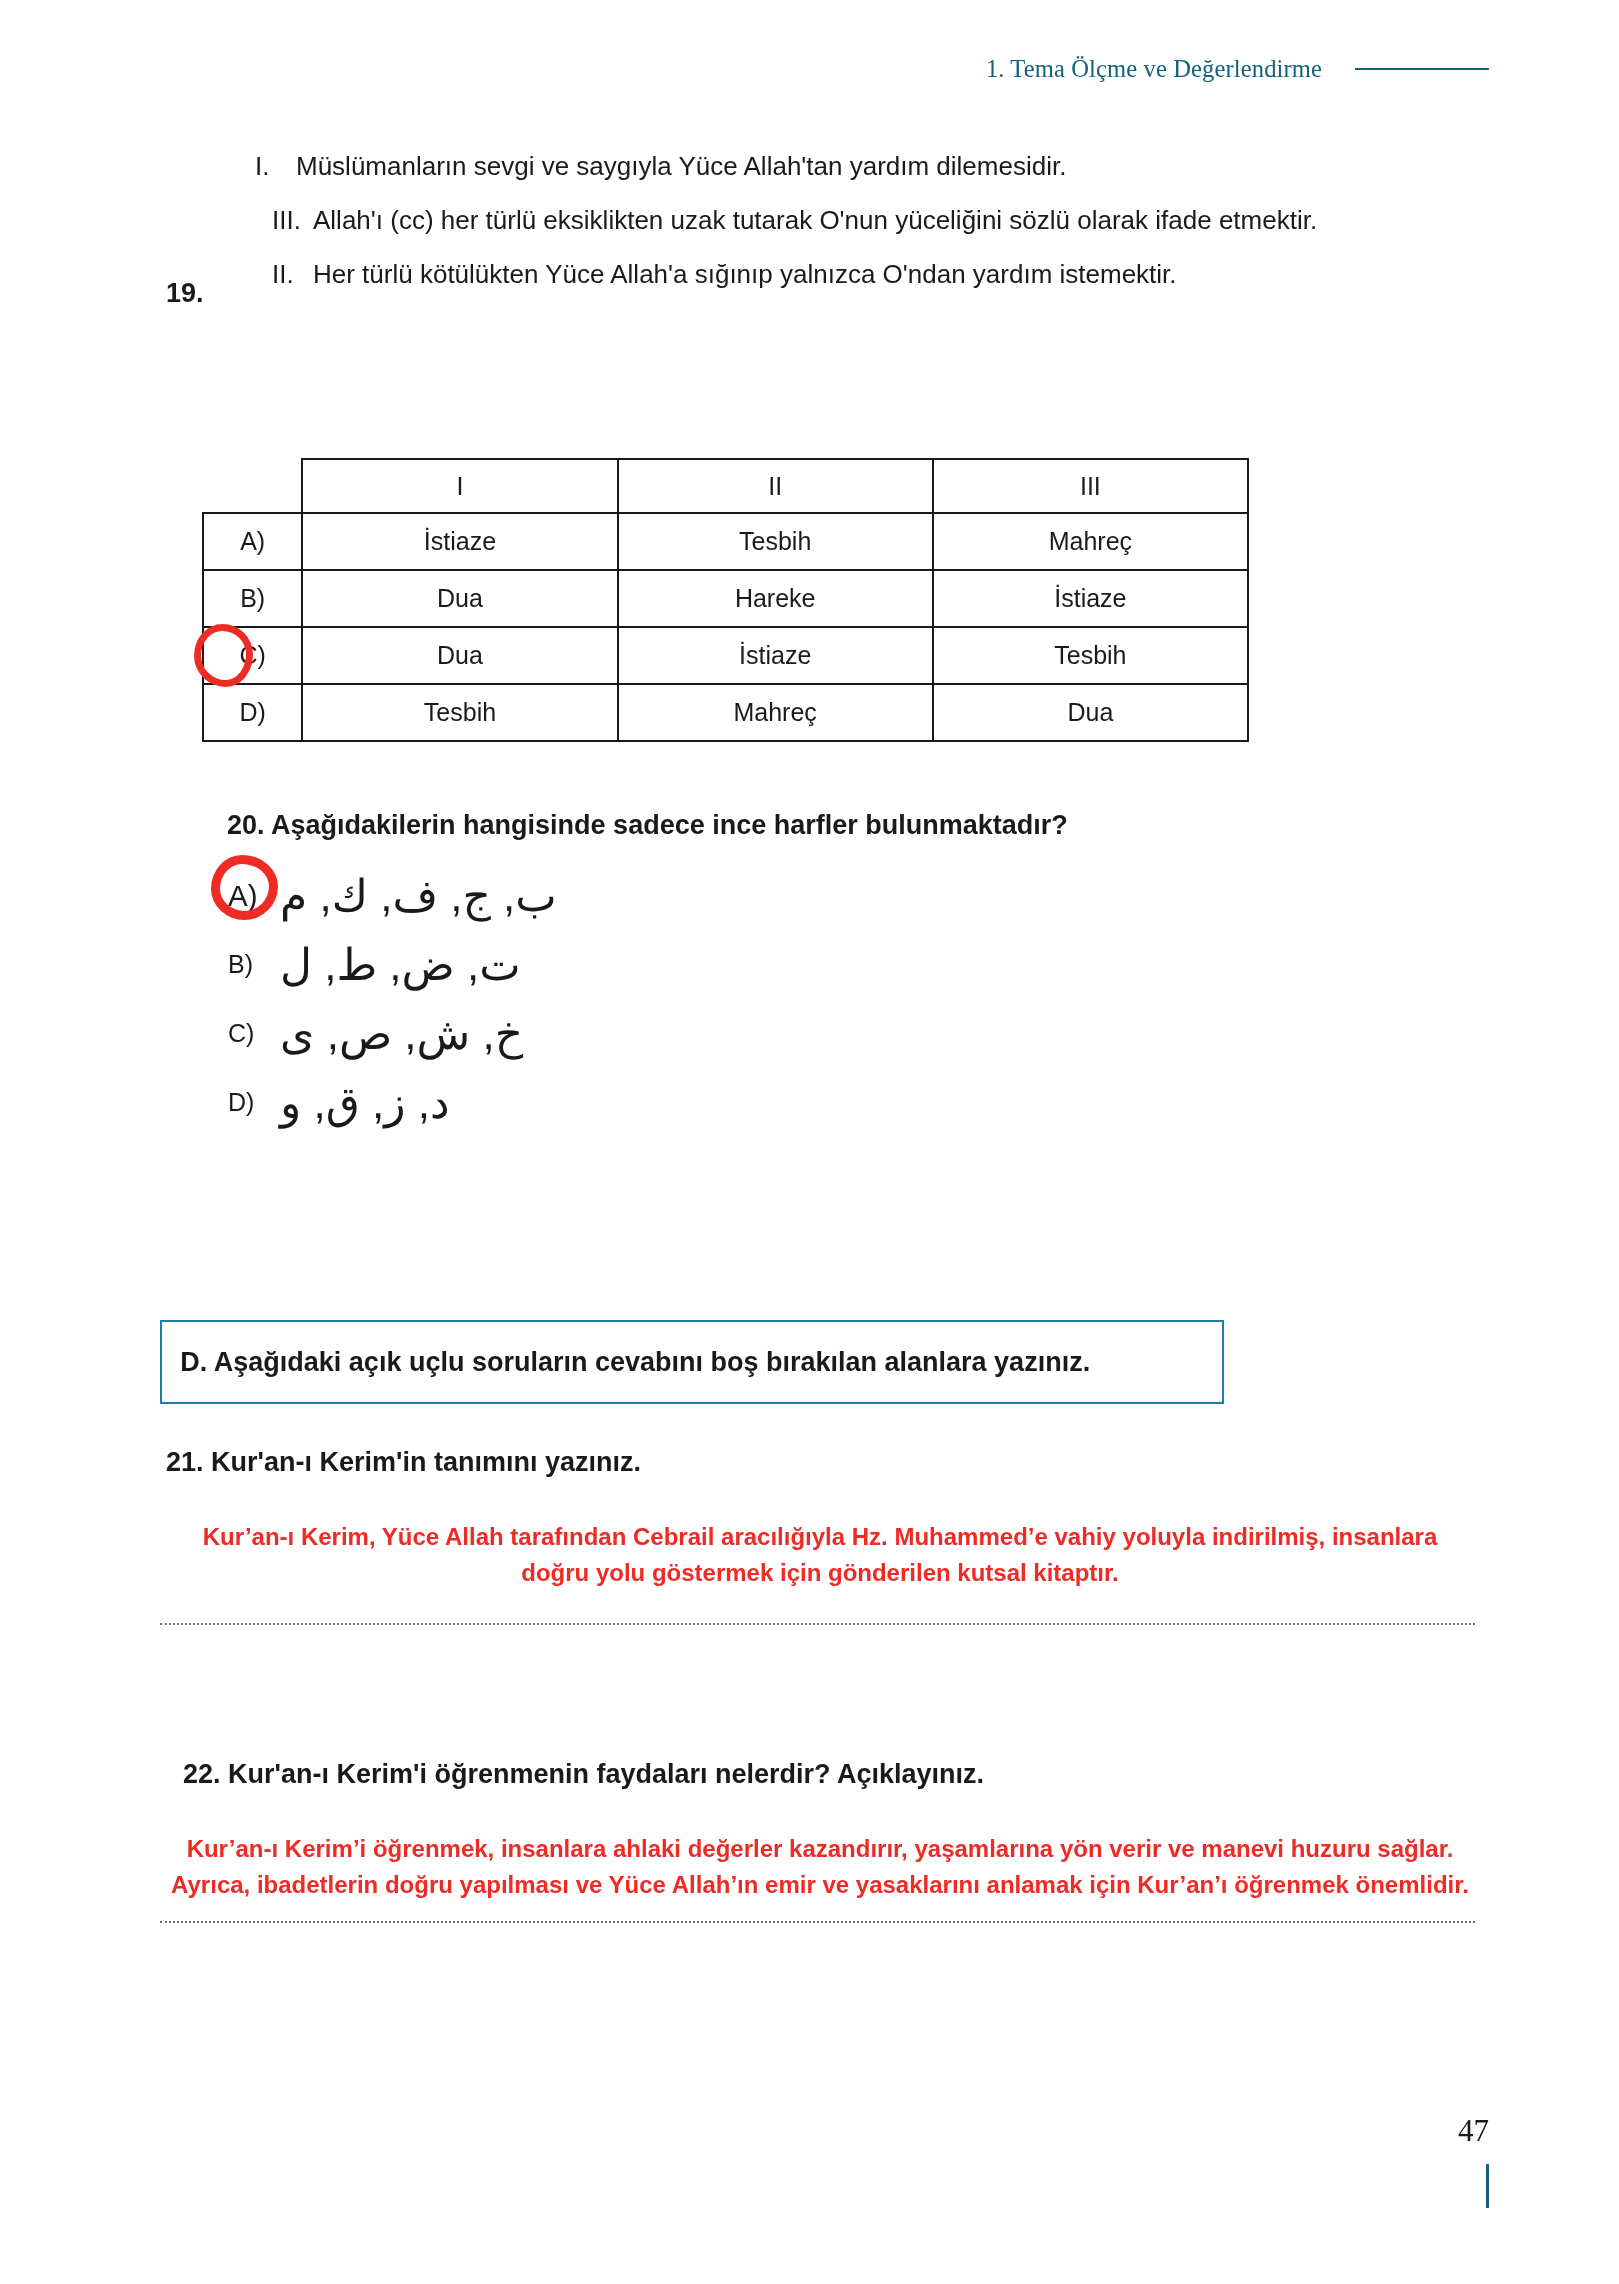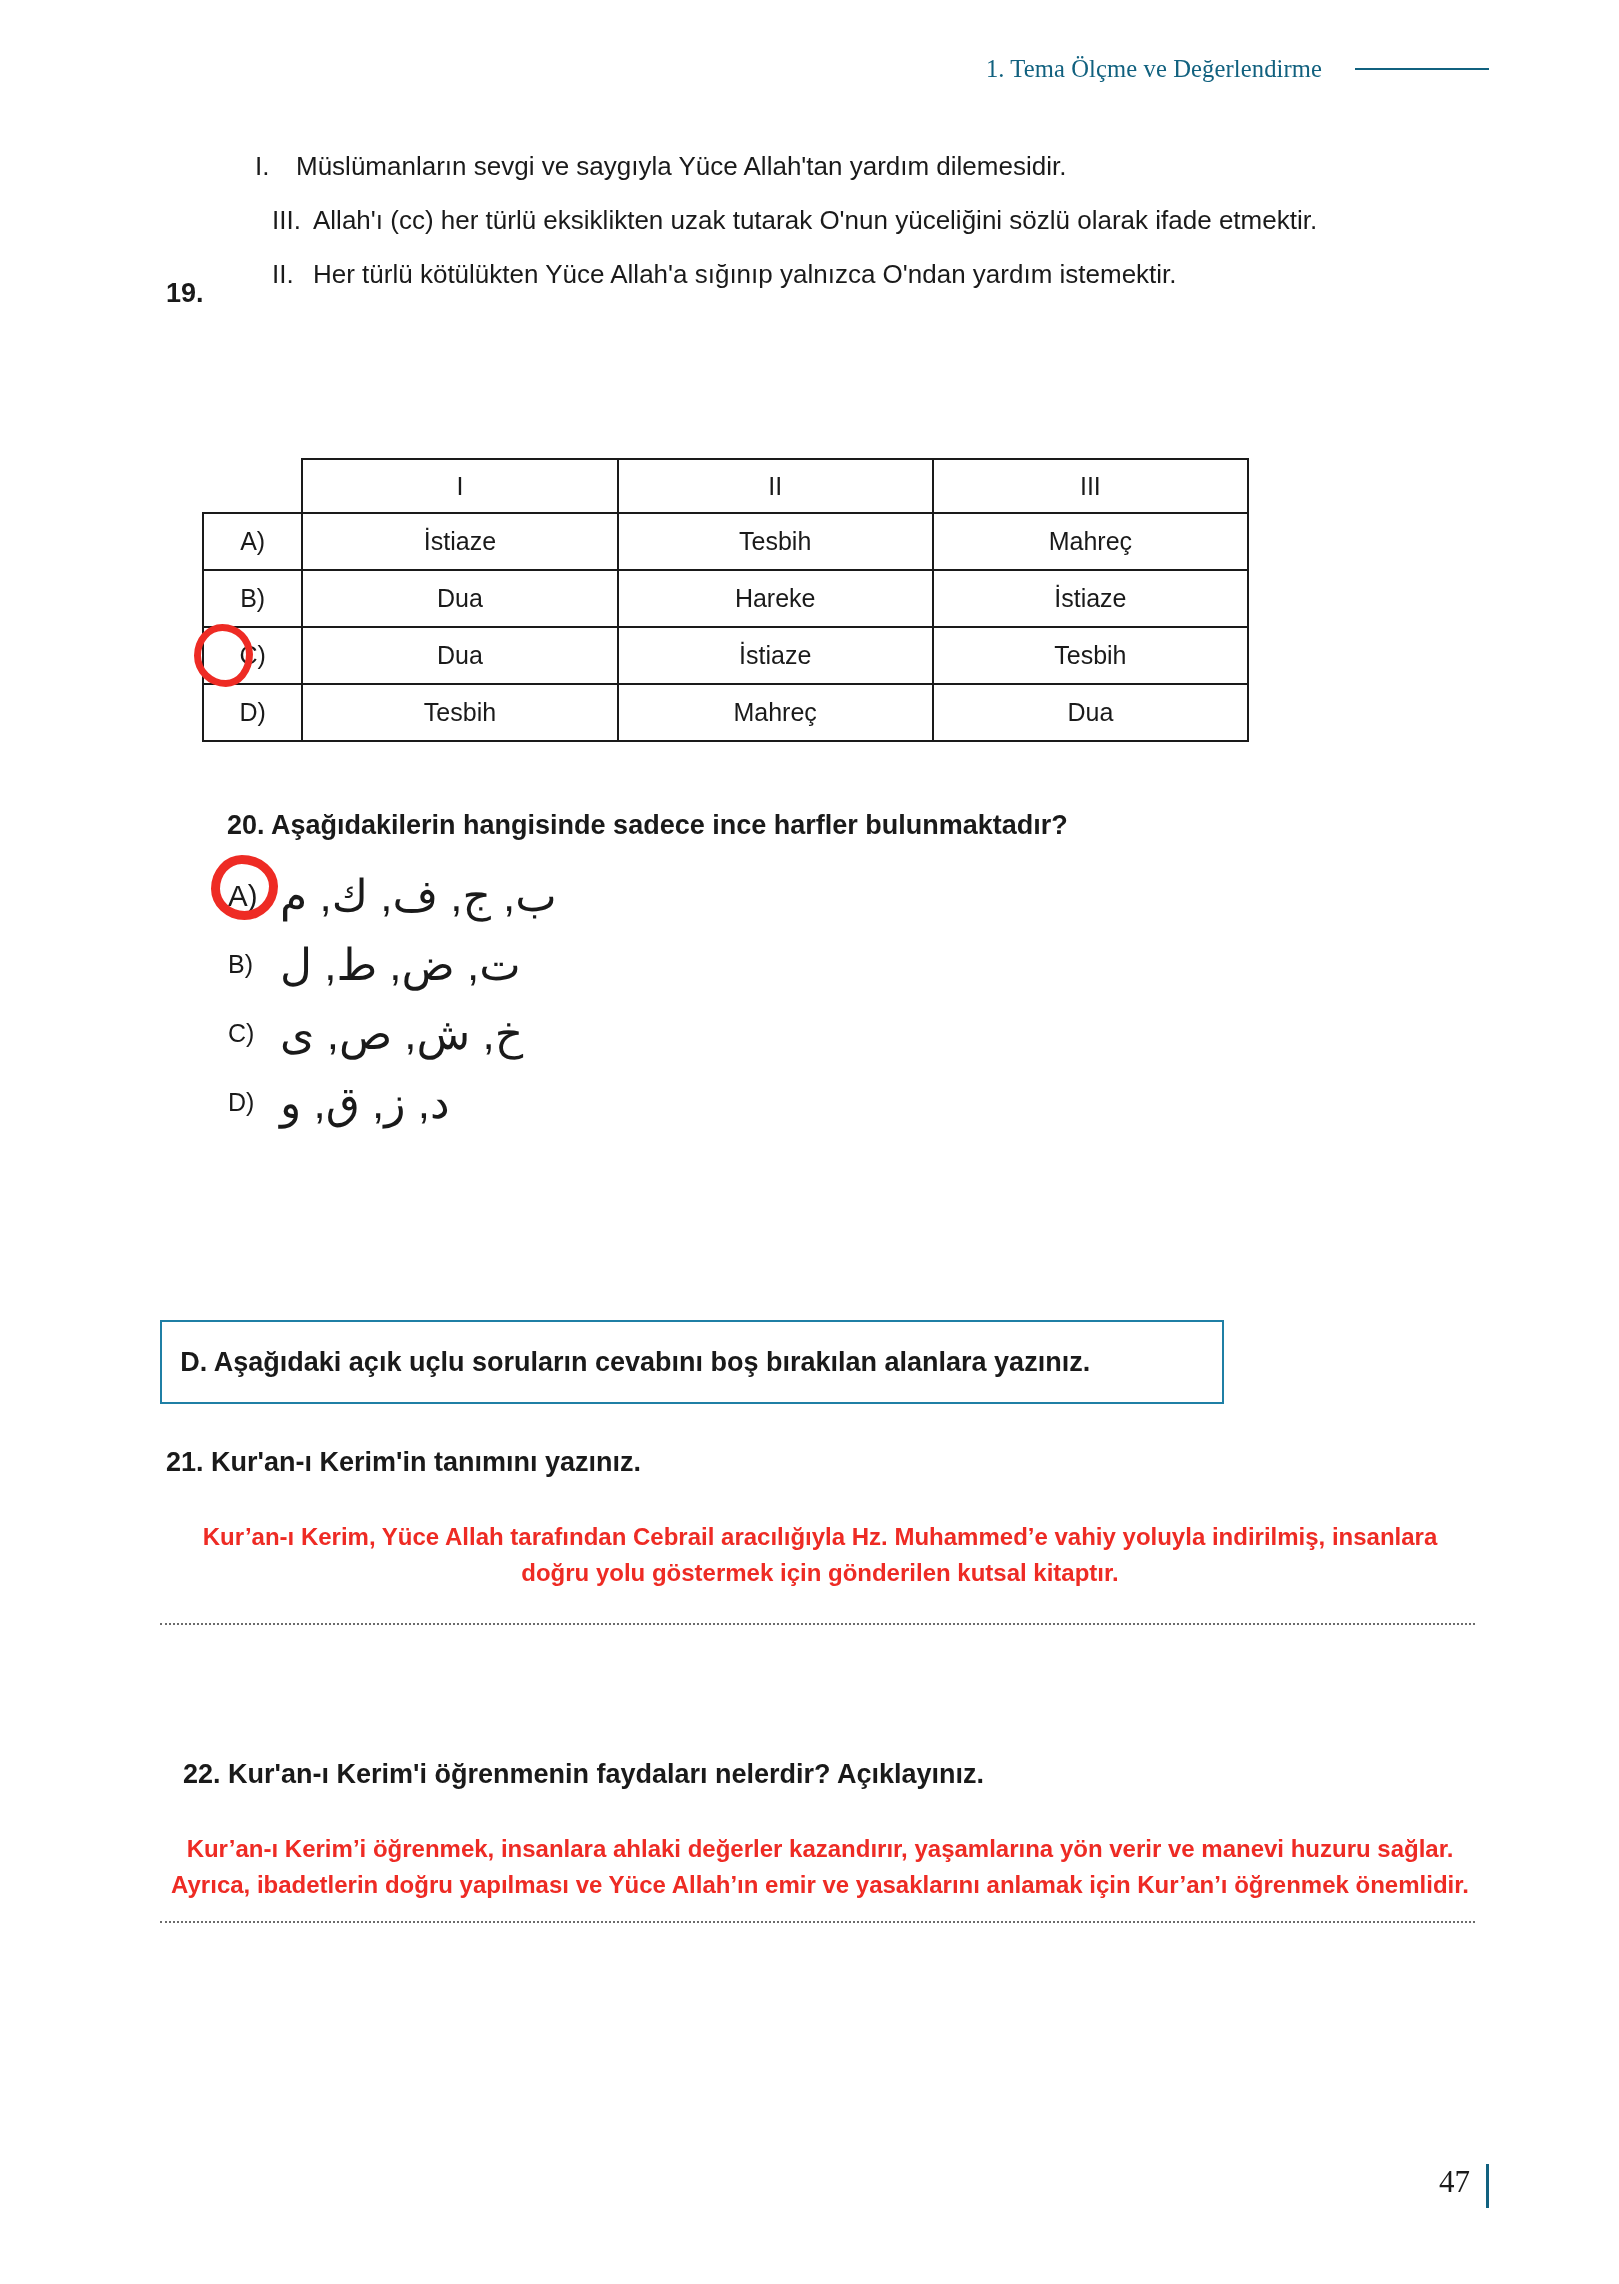--- a/index.html
+++ b/index.html
@@ -232,22 +232,23 @@
   .q22 .oq-title { margin-left: 17px; }
   .q22 .oq-answer { margin-top: 39px; padding: 0 4.2px; }
   .q22 .dotline { margin-top: 18.3px; width: 1315px; margin-left: -5.6px; }
 
   
   .footer {
     position: absolute;
     right: 131px;
     bottom: 76px;
     display: flex;
-    align-items: flex-start;
+    align-items: flex-end;
     gap: 15.5px;
+    flex-direction: column;
   }
   .footer .page-no {
     font-family: "Liberation Serif", serif;
     font-size: 31px;
     color: #1a1a1a;
   }
   .footer .footer-bar {
     width: 3.5px;
     height: 44px;
     background: #11617f;

